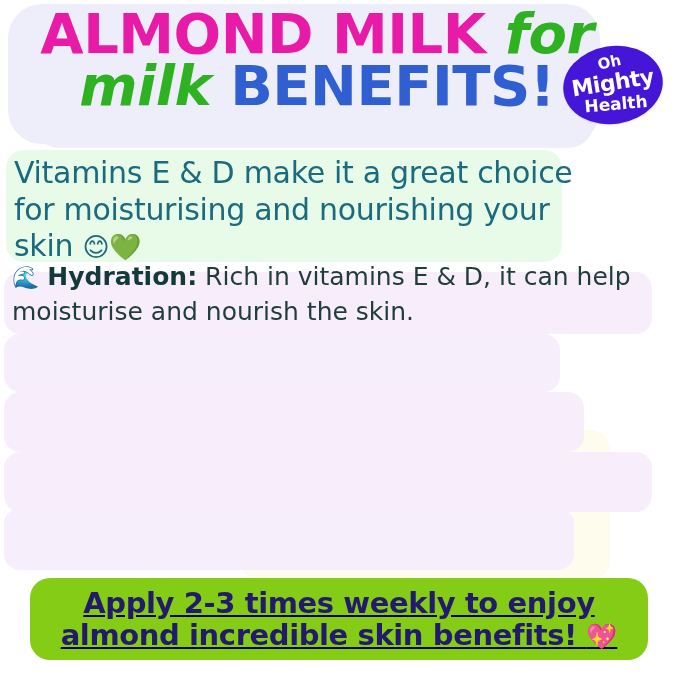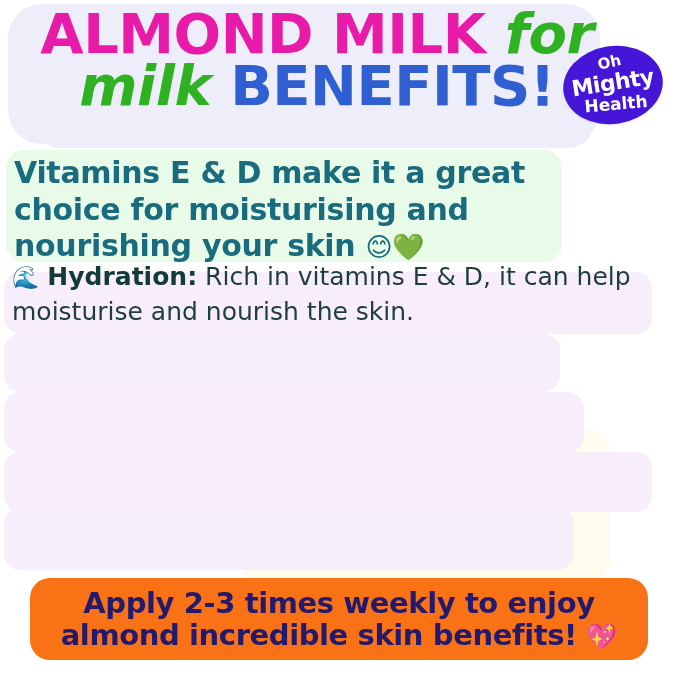--- a/index.html
+++ b/index.html
@@ -156,21 +156,21 @@
   .lg-health { top: 48px; font-size: 17px; transform: rotate(4deg); }
 
   
   .subtitle {
     position: absolute;
     left: 14px;
     top: 155px;
     width: 600px;
     color: #1a6b7d;
     font-family: "DejaVu Sans", sans-serif;
-    font-weight: 700;
+    font-weight: 400;
     font-size: 30px;
     line-height: 1.22;
     letter-spacing: -0.3px;
     z-index: 6;
   }
   .subtitle .emoji { font-size: 26px; }
 
   
   .body-list {
     position: absolute;
@@ -187,26 +187,27 @@
   .bullet .lead { font-weight: 700; color: #123a3a; }
   .bullet .ico  { font-size: 22px; }
 
   
   .callout {
     position: absolute;
     left: 30px;
     top: 578px;
     width: 618px;
     height: 82px;
-    background: #f97316;
+    background: #84cc16;
     border-radius: 20px;
     z-index: 7;
     display: flex;
     align-items: center;
     justify-content: center;
+    text-decoration: underline;
   }
   .callout .ctext {
     color: #231a6e;
     font-family: "DejaVu Sans", sans-serif;
     font-weight: 900;
     font-size: 29px;
     line-height: 1.12;
     text-align: center;
     letter-spacing: -0.4px;
     padding: 0 6px;

